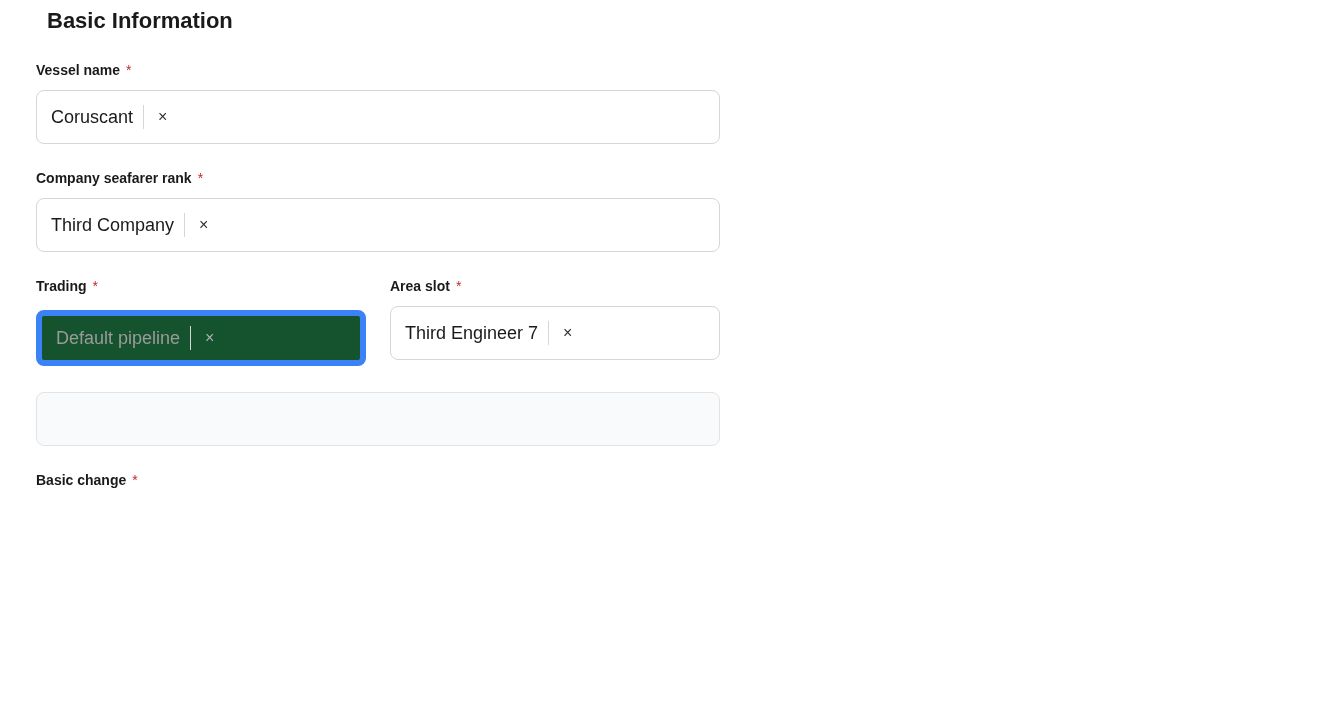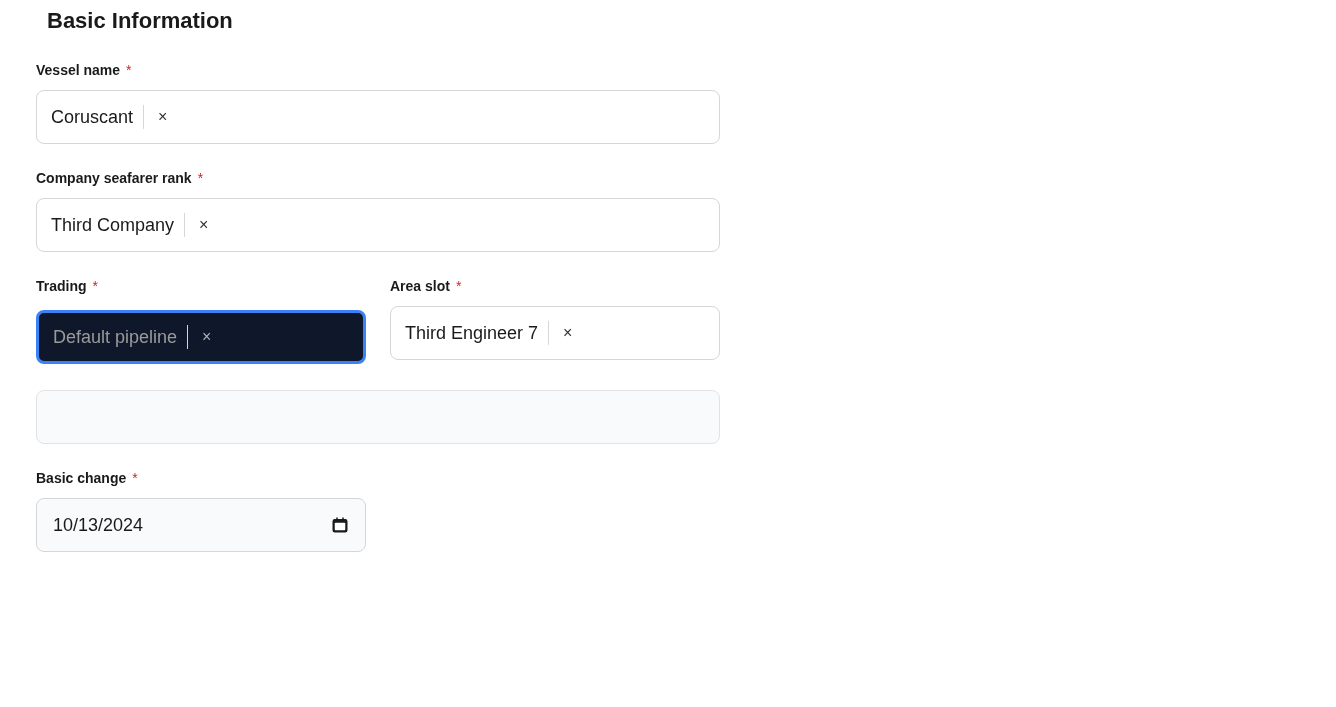--- a/index.html
+++ b/index.html
@@ -49,22 +49,22 @@
       border-radius: 8px;
       padding: 10px 14px;
       min-height: 54px;
       display: flex;
       align-items: center;
       gap: 8px;
       background: #ffffff;
       width: 684px;
     }
     .tag-input.disabled {
-      background: #0f172a;
-      border: 3px solid #3b82f6;
+      background: #14532d;
+      border: 6px solid #3b82f6;
       margin-top: 16px;
     }
     .tag-input.narrow {
       width: 330px;
     }
     .tag-input.readonly {
       background: #f9fafb;
       border: 1px solid #e3e3e3;
     }
     .tag {
@@ -181,24 +181,13 @@
 
 <div class="form-group">
   <div class="tag-input readonly"></div>
 </div>
 
 <div class="form-group">
   <div class="label">
     <span>Basic change</span>
     <span class="required">*</span>
   </div>
-  <div class="date-input">
-    <span>10/13/2024</span>
-    <span class="calendar-icon">
-      <svg viewBox="0 0 24 24" fill="none" stroke="#1a1a1a" stroke-width="2">
-        <rect x="3" y="5" width="18" height="16" rx="2" fill="#1a1a1a" stroke="#1a1a1a"></rect>
-        <rect x="5" y="9" width="14" height="10" rx="1" fill="#ffffff" stroke="none"></rect>
-        <line x1="8" y1="2" x2="8" y2="6" stroke="#1a1a1a" stroke-width="2"></line>
-        <line x1="16" y1="2" x2="16" y2="6" stroke="#1a1a1a" stroke-width="2"></line>
-      </svg>
-    </span>
-  </div>
 </div>
 
 </body></html>

